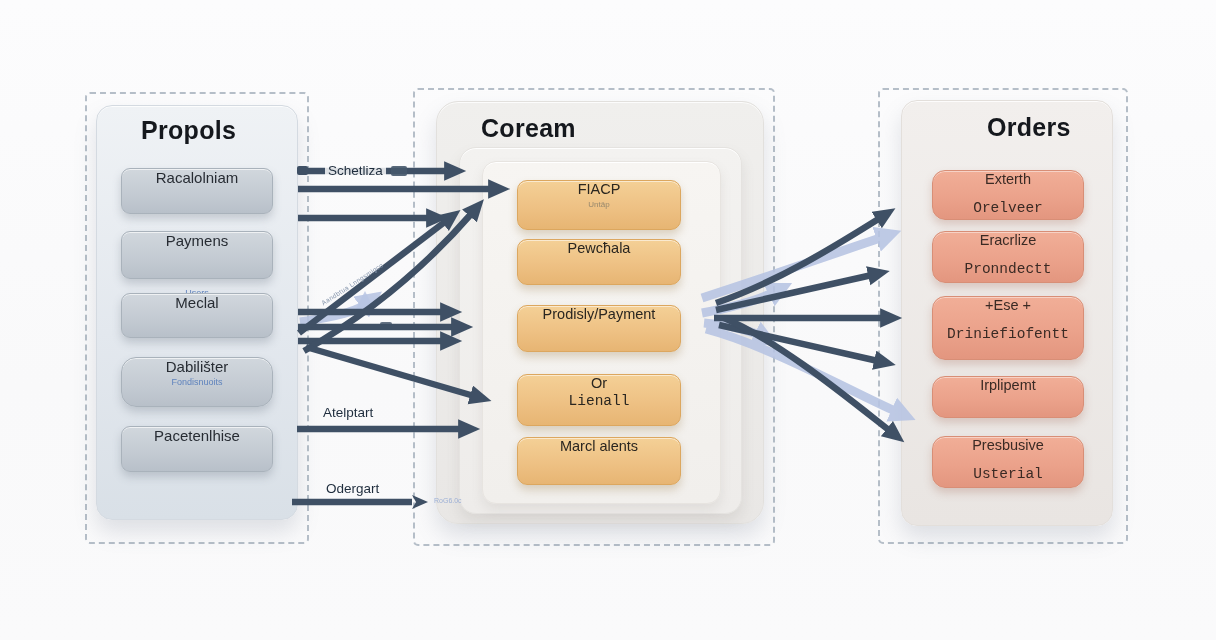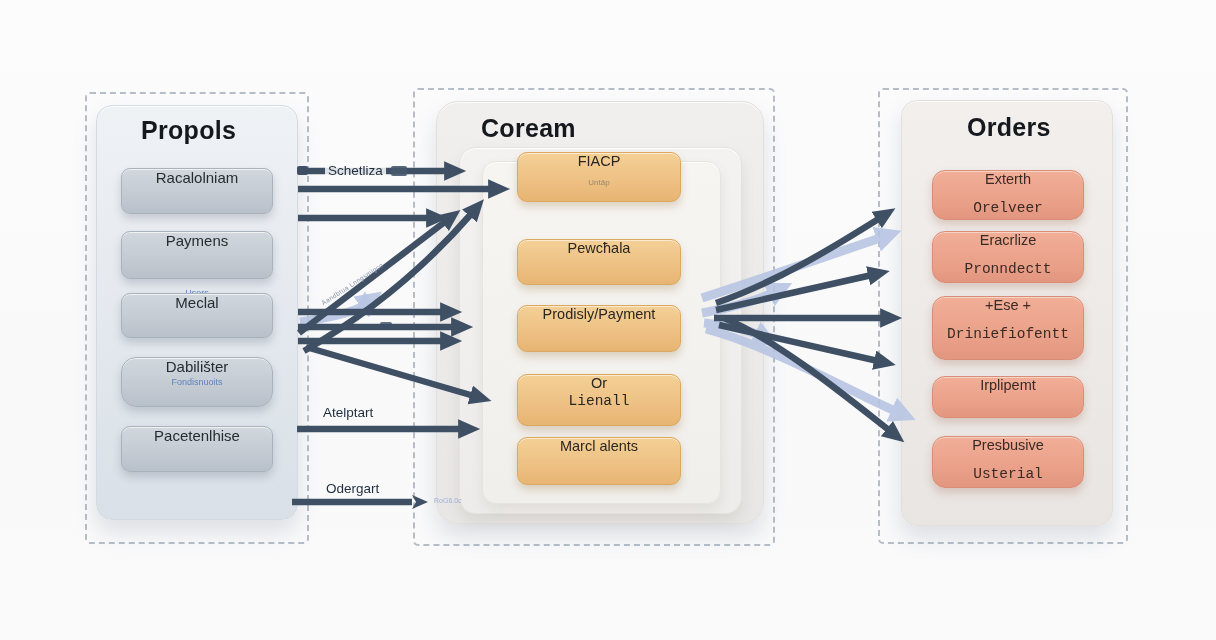--- a/index.html
+++ b/index.html
@@ -90,41 +90,41 @@
   <div class="node node-gray" style="left:121px;top:426px;width:150px;height:44px;">
     <span class="lbl">Pacetenlhise</span>
   </div>
 
   <div class="dashed-frame" style="left:413px;top:88px;width:358px;height:454px;"></div>
   <div class="card card-c1" style="left:436px;top:101px;width:326px;height:421px;"></div>
   <div class="panel-title" style="left:436px;top:114px;width:326px;">Coream</div>
   <div class="card card-c2" style="left:459px;top:147px;width:281px;height:365px;"></div>
   <div class="card card-c3" style="left:482px;top:161px;width:237px;height:341px;"></div>
 
-  <div class="node node-yellow" style="left:517px;top:152px;width:162px;height:48px;gap:6px;">
+  <div class="node node-yellow" style="left:517px;top:180px;width:162px;height:48px;">
     <span class="lbl">FIACP</span>
     <span class="sub-gray">Untäp</span>
   </div>
   <div class="node node-yellow" style="left:517px;top:239px;width:162px;height:44px;">
     <span class="lbl">Pewcħala</span>
   </div>
   <div class="node node-yellow" style="left:517px;top:305px;width:162px;height:45px;">
     <span class="lbl">Prodisly/Payment</span>
   </div>
   <div class="node node-yellow" style="left:517px;top:374px;width:162px;height:50px;">
     <span class="lbl">Or</span>
     <span class="lbl2">Lienall</span>
   </div>
   <div class="node node-yellow" style="left:517px;top:437px;width:162px;height:46px;">
     <span class="lbl">Marcl alents</span>
   </div>
 
   <div class="dashed-frame" style="left:878px;top:88px;width:246px;height:452px;"></div>
   <div class="card card-right" style="left:901px;top:100px;width:210px;height:424px;"></div>
-  <div class="panel-title" style="left:922px;top:113px;width:182px;">Orders</div>
+  <div class="panel-title" style="left:942px;top:113px;width:182px;">Orders</div>
 
   <div class="node node-salmon" style="left:932px;top:170px;width:150px;height:48px;">
     <span class="lbl">Exterth</span>
     <span class="lbl2">Orelveer</span>
   </div>
   <div class="node node-salmon" style="left:932px;top:231px;width:150px;height:50px;">
     <span class="lbl">Eracrlize</span>
     <span class="lbl2">Pronndectt</span>
   </div>
   <div class="node node-salmon" style="left:932px;top:376px;width:150px;height:40px;">

